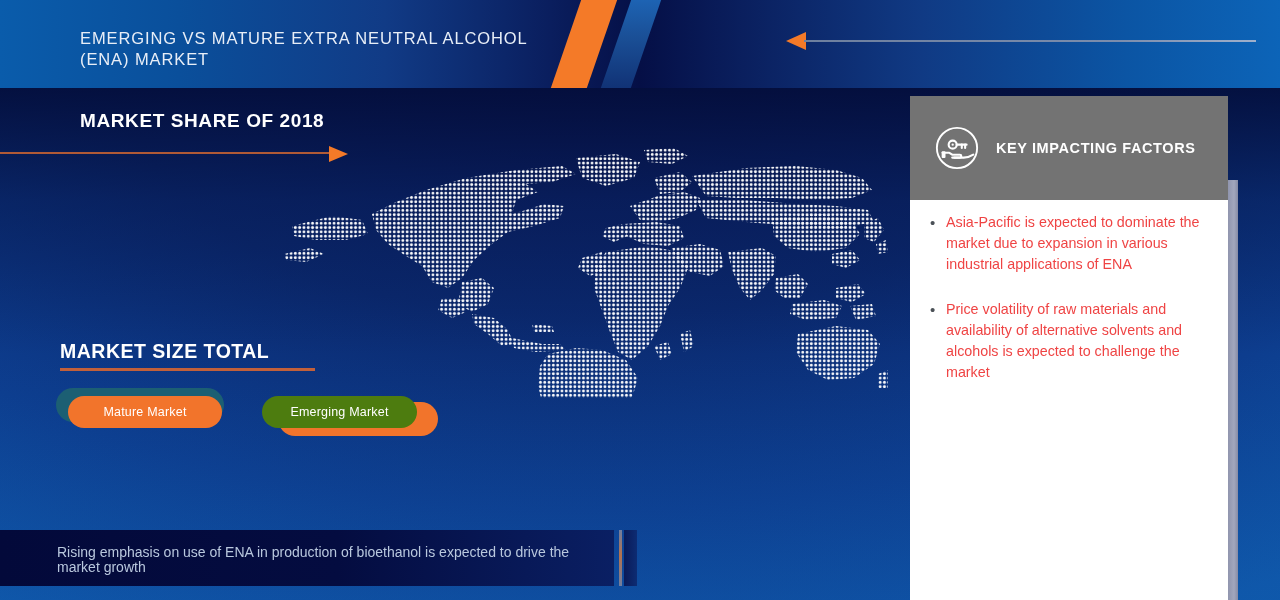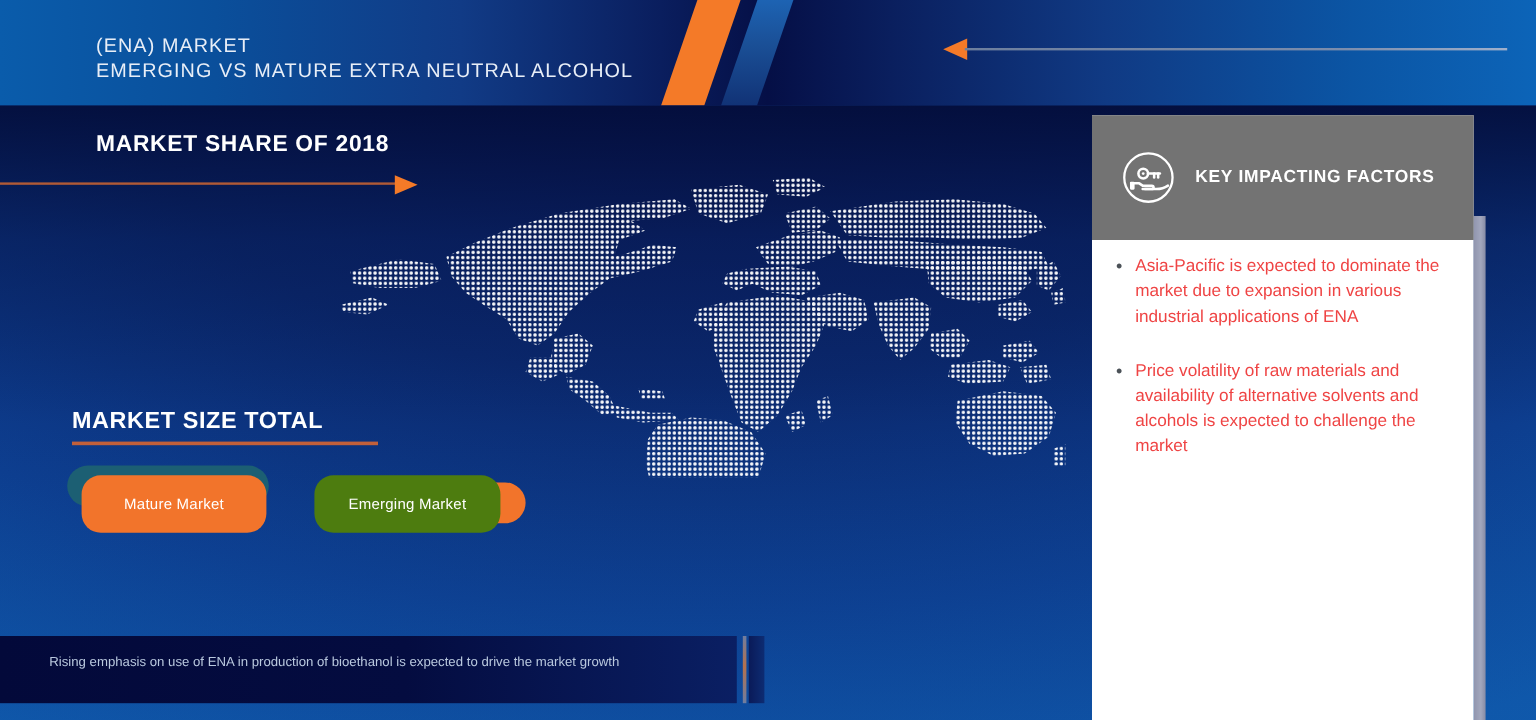--- a/index.html
+++ b/index.html
@@ -50,40 +50,40 @@
   .share-arrow{position:absolute;left:0;top:36px;width:348px;height:16px;}
   .share-arrow .line{position:absolute;left:0;top:6px;width:330px;height:2px;background:#b05a36;}
   .share-arrow .head{position:absolute;left:329px;top:0;width:0;height:0;
     border-top:8px solid transparent;border-bottom:8px solid transparent;border-left:19px solid #f47a28;}
 
   
   .size-title{position:absolute;left:60px;top:340px;color:#ffffff;font-size:19.5px;font-weight:700;letter-spacing:.5px;}
   .size-rule{position:absolute;left:60px;top:368px;width:255px;height:2.5px;background:#c2603a;}
 
   .badges{position:absolute;left:56px;top:388px;width:420px;height:52px;}
-  .badge{position:absolute;height:48px;border-radius:16px;display:flex;align-items:center;justify-content:center;
+  .badge{position:absolute;height:32px;border-radius:16px;display:flex;align-items:center;justify-content:center;
          font-size:12.5px;letter-spacing:.2px;color:#ffffff;white-space:nowrap;}
   .badge-shadow{position:absolute;height:34px;border-radius:17px;}
 
   
   .mature-shadow{left:0px;top:0px;width:168px;background:#1c5f73;}
   .mature-pill{left:12px;top:8px;width:154px;background:#f2742b;}
   
   .emerging-shadow{left:222px;top:14px;width:160px;background:#f2742b;}
   .emerging-pill{left:206px;top:8px;width:155px;background:#4d7c0f;}
 
   
   .lead-text{position:absolute;left:57px;top:468px;width:580px;color:#eef3fa;font-size:15px;line-height:20px;}
   .note-box{position:absolute;left:0;top:530px;width:614px;height:56px;
     background:linear-gradient(90deg,#03093a 0%,#040c40 55%,#0a1f63 100%);}
   .note-accent{position:absolute;left:619px;top:530px;width:3px;height:56px;
     background:linear-gradient(180deg,#6f7da0 0%,#b5714c 45%,#6f7da0 100%);}
   .note-tail{position:absolute;left:624px;top:530px;width:13px;height:56px;
     background:linear-gradient(90deg,#0a1a58 0%,#0d2c73 100%);}
-  .note-text{position:absolute;left:41px;top:545px;width:540px;color:#b9c8de;font-size:11px;line-height:15px;}
+  .note-text{position:absolute;left:57px;top:545px;width:540px;color:#b9c8de;font-size:14px;line-height:15px;}
 
   
   .kif-shadow{position:absolute;left:1228px;top:180px;width:10px;height:420px;
     background:linear-gradient(90deg,#8f93ab 0%,#9ba0b6 55%,#7e welche 100%);}
   .kif-shadow{background:linear-gradient(90deg,#9095ae 0%,#a2a7bd 60%,#868bA5 100%);}
   .kif-card{position:absolute;left:910px;top:96px;width:318px;height:504px;background:#ffffff;}
   .kif-head{position:absolute;left:910px;top:96px;width:318px;height:104px;background:#737373;
             display:flex;align-items:center;}
   .kif-icon{margin-left:24px;width:46px;height:46px;flex:0 0 46px;}
   .kif-head-title{margin-left:16px;color:#ffffff;font-size:14.5px;font-weight:700;letter-spacing:.6px;}
@@ -94,22 +94,22 @@
 </style>
 </head>
 <body>
 
 <div id="stage">
 
   <div class="header">
     <div class="hdr-stripe orange"></div>
     <div class="hdr-stripe blue"></div>
     <div class="hdr-title">
+      <div>EMERGING VS MATURE EXTRA NEUTRAL ALCOHOL</div>
       <div>(ENA)  MARKET</div>
-      <div>EMERGING VS MATURE EXTRA NEUTRAL ALCOHOL</div>
     </div>
     <div class="hdr-arrow">
       <div class="head"></div>
       <div class="line"></div>
     </div>
   </div>
 
   <div class="body-bg"></div>
 
   <div class="map">

